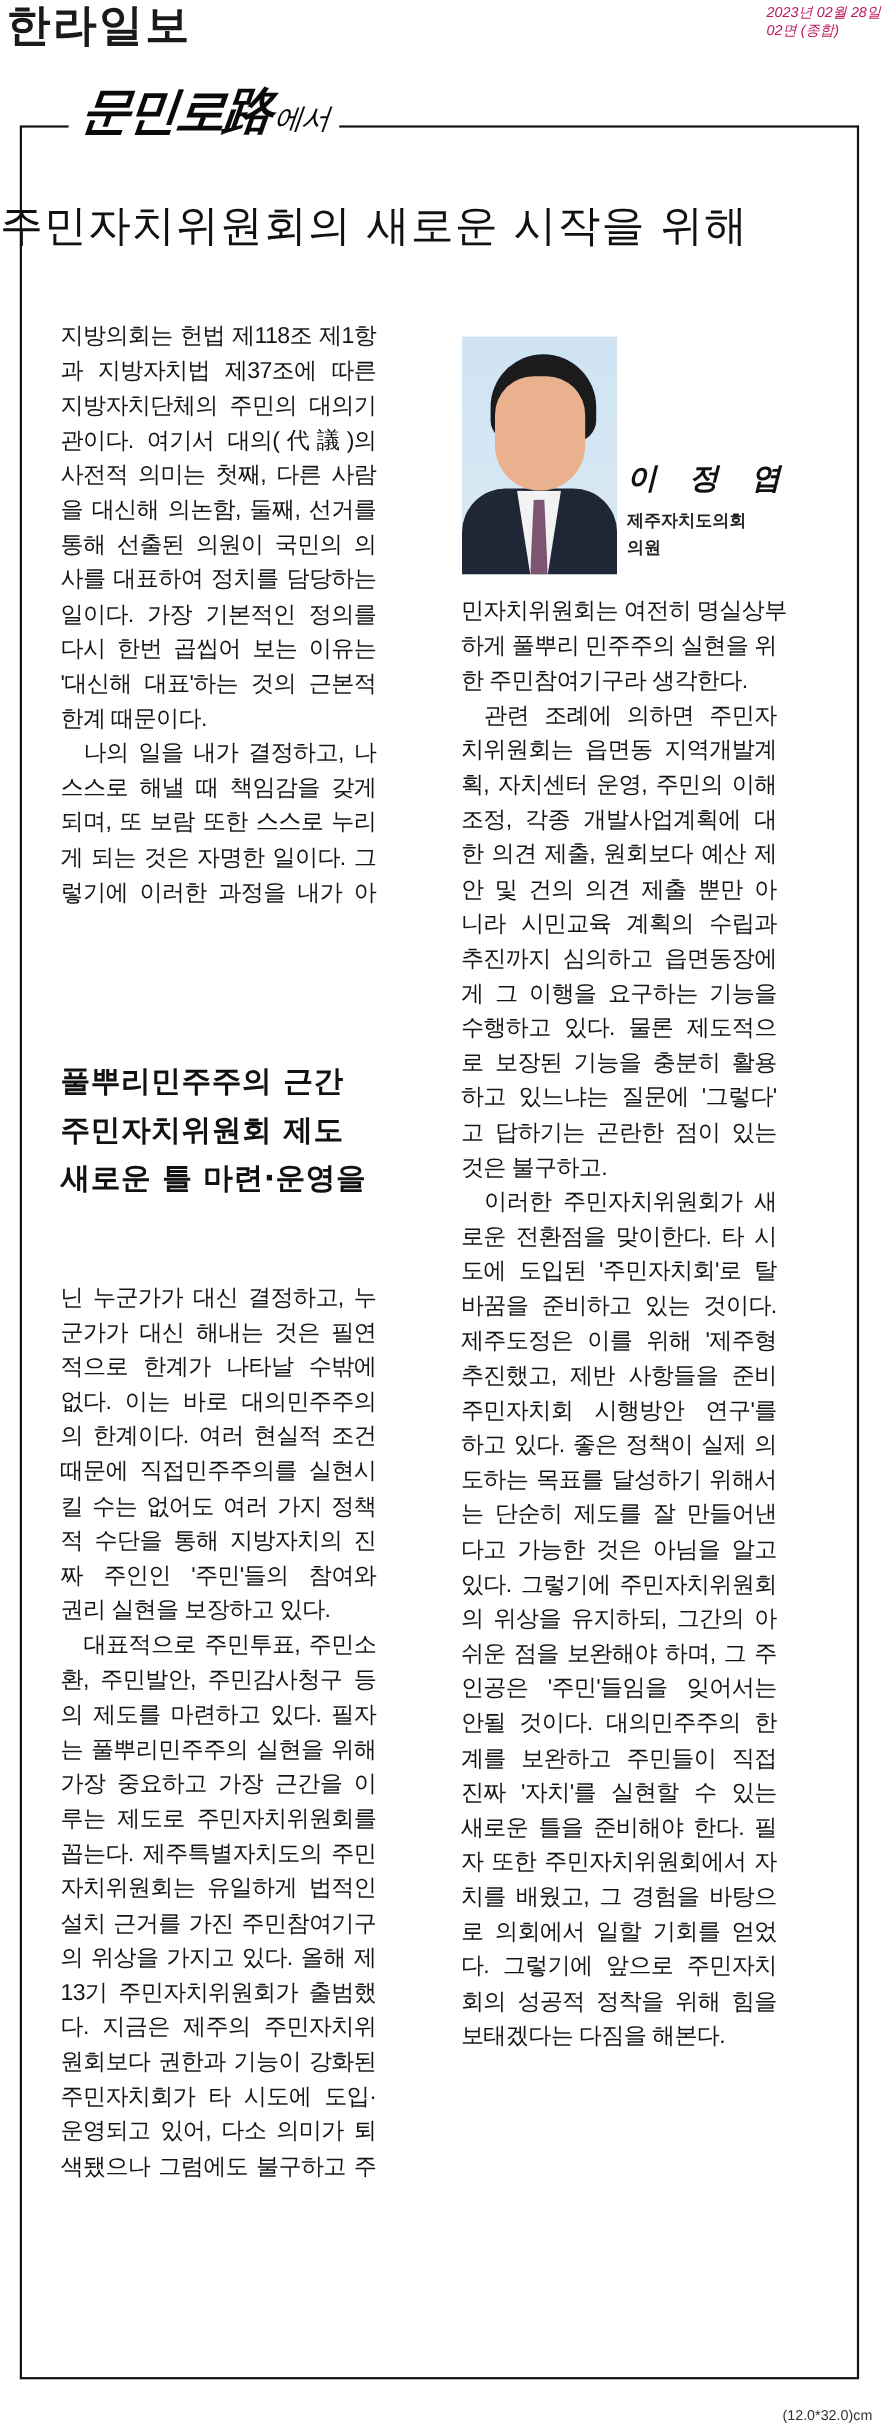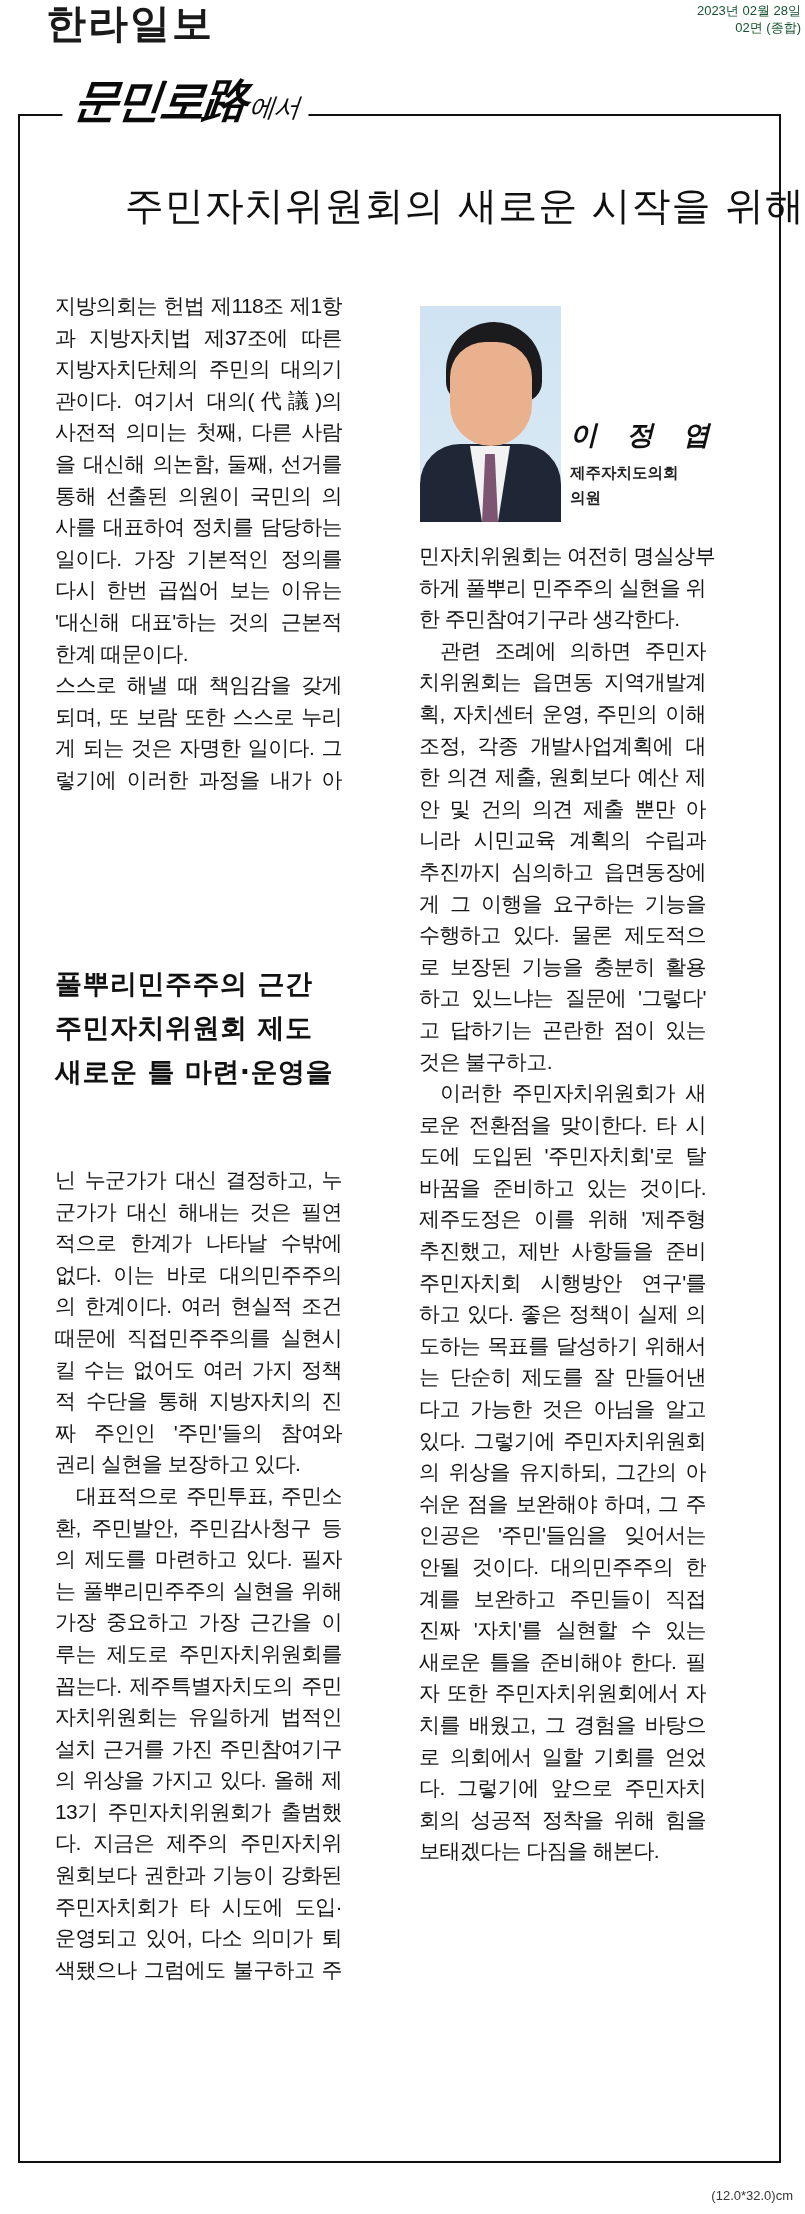--- a/index.html
+++ b/index.html
@@ -1,29 +1,29 @@
 <!DOCTYPE html>
 <html><head>
 <meta charset="utf-8">
 <style>
   html, body { margin:0; padding:0; background:#ffffff; }
   body { width:805px; height:2214px; position:relative; overflow:hidden;
          font-family:"DejaVu Sans", "Liberation Sans", sans-serif; color:#111; }
   .masthead { position:absolute; left:6px; top:0px; font-size:40px; font-weight:bold;
-              letter-spacing:2px; color:#1a1a1a; line-height:46px;margin-left:40px; }
-  .dateline { position:absolute; right:4px; top:2px; text-align:right; font-size:13px;
-              line-height:17px; color:#14532d; font-family:"Liberation Sans", sans-serif; }
+              letter-spacing:2px; color:#1a1a1a; line-height:46px; }
+  .dateline { position:absolute; right:4px; top:2px; text-align:left; font-size:13px;
+              line-height:17px; color:#be185d; font-family:"Liberation Sans", sans-serif;font-style:italic; }
   .frame { position:absolute; left:18px; top:114px; width:763px; height:2049px;
            border:2px solid #111; box-sizing:border-box; }
   .column-logo { position:absolute; left:64px; top:68px; height:64px; padding:0 10px;
                  background:#fff; font-family:"DejaVu Serif", serif; font-weight:bold;
                  font-size:46px; line-height:64px; color:#0a0a0a; letter-spacing:-3px;
                  font-style:italic; transform:skewX(-6deg); }
   .column-logo .suffix { font-size:26px; letter-spacing:-1px; font-weight:normal; margin-left:4px; }
-  .headline { position:absolute; left:0; width:805px; top:182px; text-align:right;
+  .headline { position:absolute; left:0; width:805px; top:182px; text-align:left;
               font-size:39px; line-height:48px; letter-spacing:1px; color:#111;
               font-family:"DejaVu Sans", sans-serif; }
   .col { position:absolute; font-size:21px; line-height:31.6px; color:#151515;
          font-family:Liberation Sans, sans-serif; letter-spacing:-0.6px; }
   .col .ln { display:block; white-space:nowrap; text-align:justify; text-align-last:justify; }
   .col .ln.last { text-align-last:left; }
   .col .ln.indent { padding-left:21px; }
   .col-left-a { left:55px; top:290px; width:287px; }
   .col-left-b { left:55px; top:1164px; width:287px; }
   .col-right { left:419px; top:540px; width:287px; }
@@ -71,20 +71,21 @@
   <span class="ln">지방자치단체의 주민의 대의기</span>
   <span class="ln">관이다. 여기서 대의(代議)의</span>
   <span class="ln">사전적 의미는 첫째, 다른 사람</span>
   <span class="ln">을 대신해 의논함, 둘째, 선거를</span>
   <span class="ln">통해 선출된 의원이 국민의 의</span>
   <span class="ln">사를 대표하여 정치를 담당하는</span>
   <span class="ln">일이다. 가장 기본적인 정의를</span>
   <span class="ln">다시 한번 곱씹어 보는 이유는</span>
   <span class="ln">'대신해 대표'하는 것의 근본적</span>
   <span class="ln last">한계 때문이다.</span>
+  <span class="ln indent">나의 일을 내가 결정하고, 나</span>
   <span class="ln">스스로 해낼 때 책임감을 갖게</span>
   <span class="ln">되며, 또 보람 또한 스스로 누리</span>
   <span class="ln">게 되는 것은 자명한 일이다. 그</span>
   <span class="ln">렇기에 이러한 과정을 내가 아</span>
 </div>
 
 <div class="subhead">
   <div>풀뿌리민주주의 근간</div>
   <div>주민자치위원회 제도</div>
   <div>새로운 틀 마련·운영을</div>

